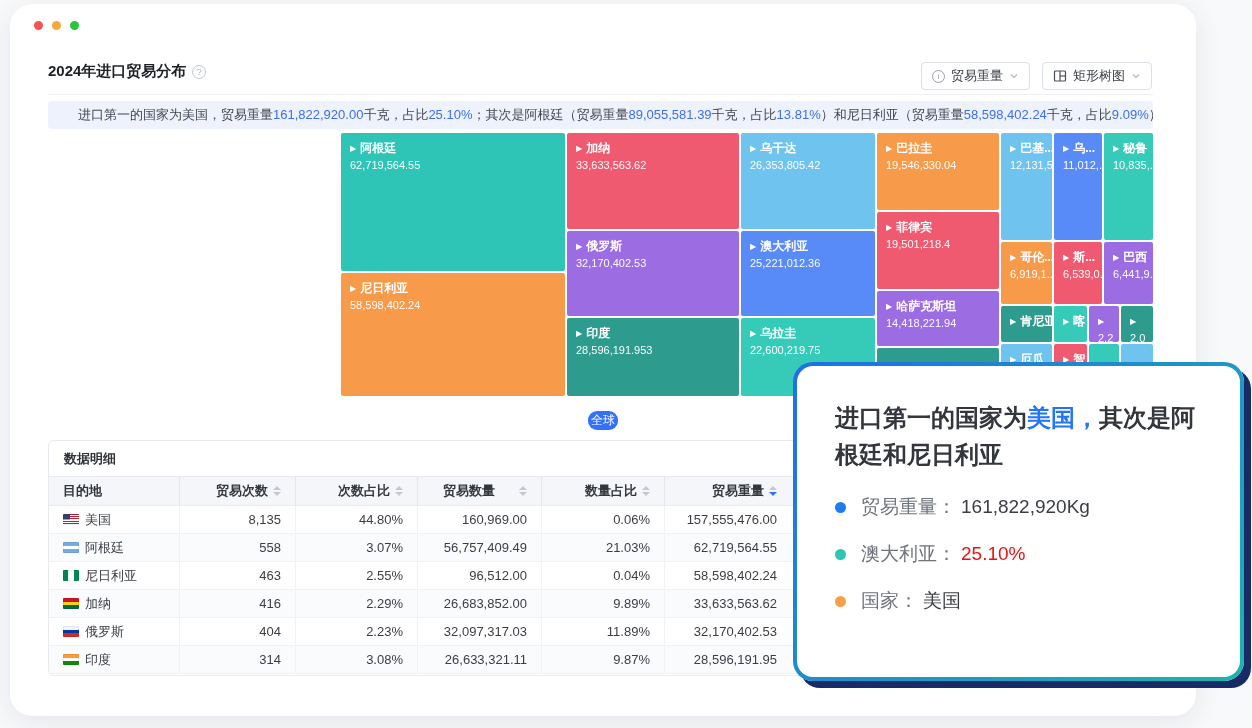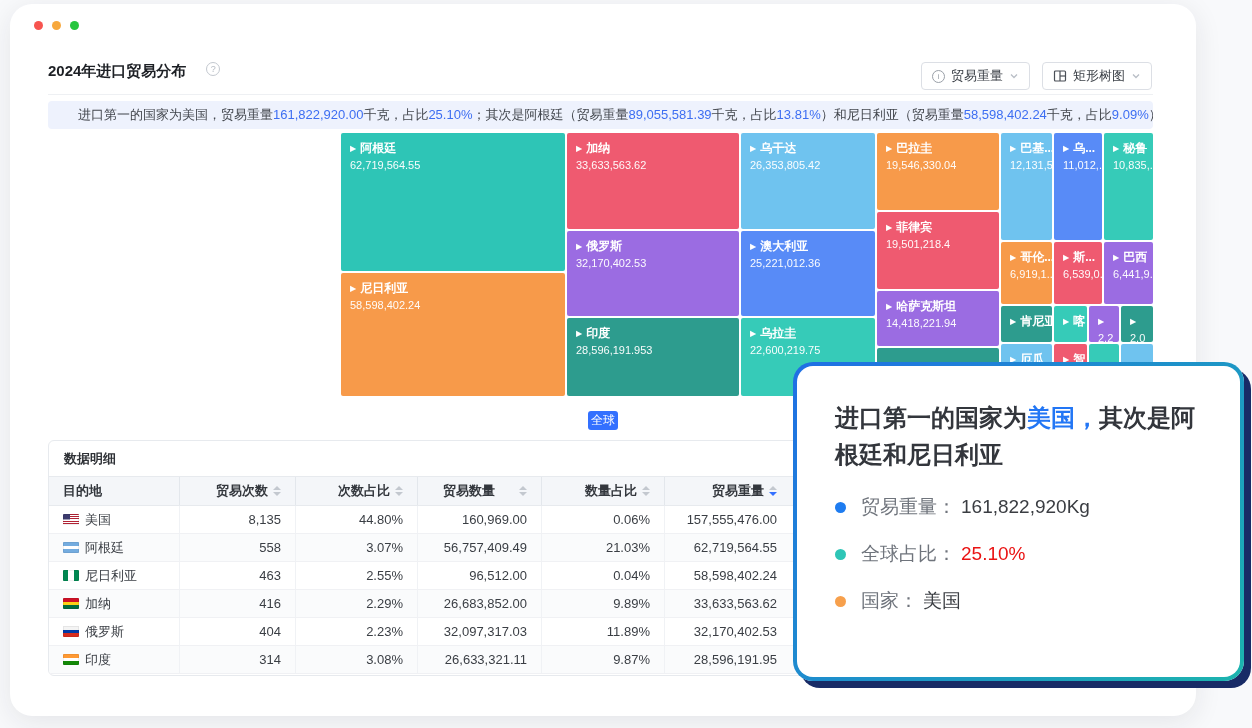--- a/index.html
+++ b/index.html
@@ -1,36 +1,36 @@
 <!DOCTYPE html>
 <html><head>
 <meta charset="utf-8">
 <style>
   * { box-sizing: border-box; margin: 0; padding: 0; }
   html,body { width:1252px; height:728px; background:#f8f9fb; font-family:"Liberation Sans","DejaVu Sans",sans-serif; position:relative; overflow:hidden; }
   .window { position:absolute; left:10px; top:4px; width:1186px; height:712px; background:#fff; border-radius:22px; box-shadow:0 6px 28px rgba(30,35,48,.09); }
   .dot { position:absolute; top:17px; width:9px; height:9px; border-radius:50%; }
   
-  .page-title { position:absolute; left:38px; top:58px; font-size:15px; font-weight:700; color:#1d2025; display:flex; align-items:flex-start; gap:20px; }
+  .page-title { position:absolute; left:38px; top:58px; font-size:15px; font-weight:700; color:#1d2025; display:flex; align-items:center; gap:6px; }
   .help-circle { width:14px; height:14px; border:1px solid #c3c8cf; border-radius:50%; color:#b4bac2; font-size:9px; font-weight:400; display:inline-flex; align-items:center; justify-content:center; }
   .hdr-controls { position:absolute; top:58px; right:44px; display:flex; gap:12px; }
   .select-btn { height:28px; background:#fff; border:1px solid #dcdfe5; border-radius:4px; display:flex; align-items:center; gap:6px; padding:0 10px; font-size:13px; color:#3a3f46; cursor:pointer; }
   .info-circle { width:13px; height:13px; border:1px solid #9aa0a8; border-radius:50%; color:#9aa0a8; font-size:8px; display:inline-flex; align-items:center; justify-content:center; font-style:normal; }
   .hdr-divider { position:absolute; left:38px; top:90px; width:1105px; height:1px; background:#eef0f3; }
   
   .banner { position:absolute; left:38px; top:97px; width:1105px; height:28px; background:#eef2fd; border-radius:4px; font-size:13px; line-height:28px; padding-left:30px; color:#43474e; white-space:nowrap; overflow:hidden; }
   .seg-blue { color:#3d6ef2; }
   .seg-dark { color:#43474e; }
   
   .treemap { position:absolute; left:38px; top:129px; width:1105px; height:263px; overflow:hidden; }
   .tm-cell { position:absolute; border-radius:2px; overflow:hidden; padding:7px 9px; cursor:pointer; }
   .tm-name { color:#fff; font-size:12px; font-weight:700; line-height:16px; white-space:nowrap; }
   .tm-arrow { font-size:8px; margin-right:4px; position:relative; top:-1px; }
   .tm-val { color:rgba(255,255,255,.96); font-size:11px; line-height:15px; white-space:nowrap; }
-  .breadcrumb-badge { position:absolute; left:578px; top:407px; width:30px; height:19px; background:#3370ff; color:#fff; font-size:12px; line-height:19px; text-align:center; border-radius:3px; cursor:pointer; }
+  .breadcrumb-badge { position:absolute; left:578px; top:407px; width:30px; height:19px; background:#3370ff; color:#fff; font-size:12px; line-height:19px; text-align:center; border-radius:9px; cursor:pointer; }
   
   .panel { position:absolute; left:38px; top:436px; width:1105px; height:236px; border:1px solid #e7eaee; border-radius:6px; background:#fff; overflow:hidden; }
   .panel-title { height:35px; display:flex; align-items:center; padding-left:15px; font-size:13px; font-weight:700; color:#2e3136; }
   .thead { display:flex; height:30px; background:#f4f6f9; border-top:1px solid #e7eaee; border-bottom:1px solid #e7eaee; }
   .th { display:flex; align-items:center; font-size:13px; font-weight:700; color:#33373d; padding:0 14px; border-left:1px solid #e3e7ec; }
   .th:first-child { border-left:none; }
   .th.right { justify-content:flex-end; }
   .sorter { display:inline-flex; flex-direction:column; margin-left:5px; }
   .caret { width:0; height:0; border-left:4px solid transparent; border-right:4px solid transparent; }
   .caret.up { border-bottom:4px solid #c3c8cf; margin-bottom:2px; }
@@ -311,21 +311,21 @@
   <div class="tooltip-card">
     <div class="tt-title" id="tt-title"><span class="seg-dark">进口第一的国家为</span><span class="seg-blue">美国，</span><span class="seg-dark">其次是阿根廷和尼日利亚</span></div>
     <div class="tt-items" id="tt-items">
         <div class="tt-item">
           <span class="tt-dot" style="background: rgb(30, 124, 240);"></span>
           <span class="tt-label">贸易重量：</span>
           <span class="tt-value" style="color: rgb(58, 61, 66);">161,822,920Kg</span>
         </div>
         <div class="tt-item">
           <span class="tt-dot" style="background: rgb(46, 197, 182);"></span>
-          <span class="tt-label">全球占比：</span>
+          <span class="tt-label">澳大利亚：</span>
           <span class="tt-value" style="color: rgb(234, 19, 19);">25.10%</span>
         </div>
         <div class="tt-item">
           <span class="tt-dot" style="background: rgb(247, 160, 76);"></span>
           <span class="tt-label">国家：</span>
           <span class="tt-value" style="color: rgb(58, 61, 66);">美国</span>
         </div>
       </div>
   </div>
 </div>

